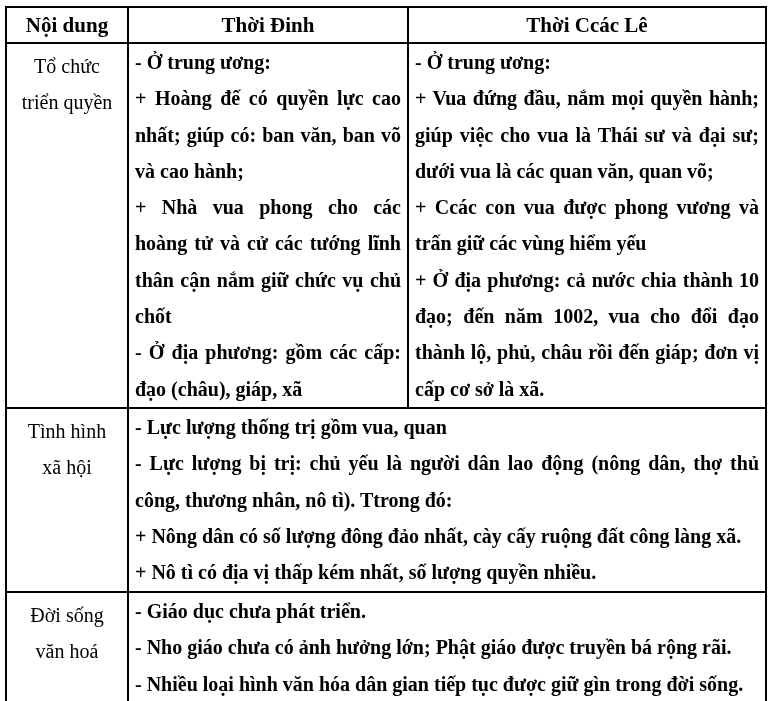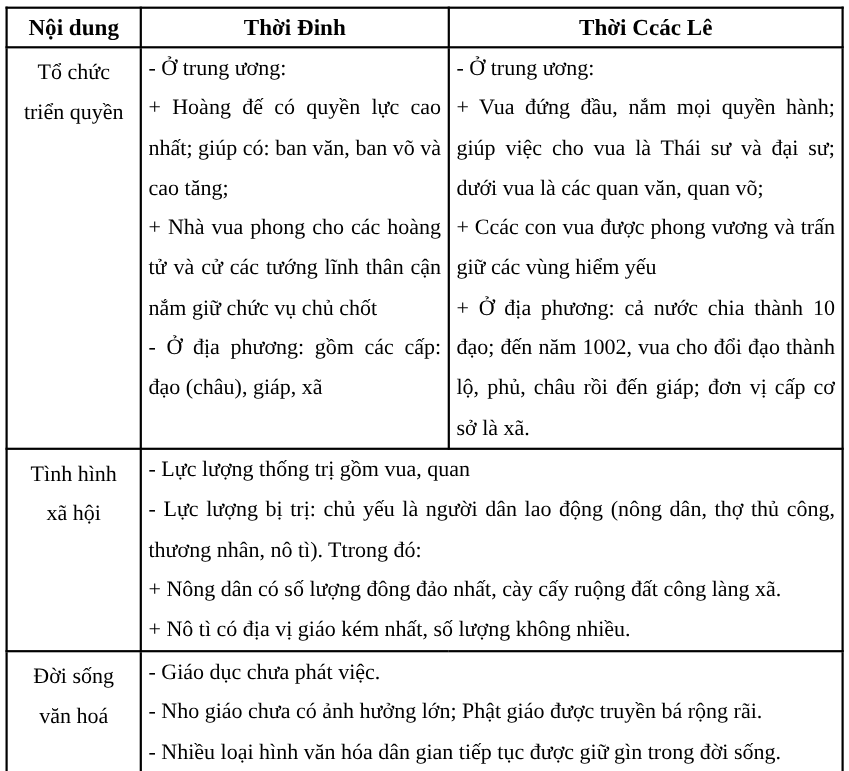--- a/index.html
+++ b/index.html
@@ -42,20 +42,21 @@
     text-align: center;
     font-size: 20px;
     line-height: 36.3px;
     padding: 4px 4px;
   }
   .content-cell {
     font-size: 20px;
     line-height: 36.3px;
     padding: 0 6px;
     text-align: justify;
+    font-weight: bold;
   }
   .label-cell p,
   .content-cell p {
     margin: 0;
     padding: 0;
   }
   .row-org   { height: 364px; }
   .row-soc   { height: 184px; }
   .row-cult  { height: 108px; }
 </style>
@@ -77,49 +78,49 @@
       </tr>
     </thead>
     <tbody>
       <tr class="row-org">
         <td class="label-cell">
             <p>Tổ chức</p>
             <p>triển quyền</p>
           </td>
         <td class="content-cell">
             <p>- Ở trung ương:</p>
-            <p>+ Hoàng đế có quyền lực cao nhất; giúp có: ban văn, ban võ và cao tăng;</p>
+            <p>+ Hoàng đế có quyền lực cao nhất; giúp có: ban văn, ban võ và cao hành;</p>
             <p>+ Nhà vua phong cho các hoàng tử và cử các tướng lĩnh thân cận nắm giữ chức vụ chủ chốt</p>
             <p>- Ở địa phương: gồm các cấp: đạo (châu), giáp, xã</p>
           </td>
         <td class="content-cell">
             <p>- Ở trung ương:</p>
             <p>+ Vua đứng đầu, nắm mọi quyền hành; giúp việc cho vua là Thái sư và đại sư; dưới vua là các quan văn, quan võ;</p>
             <p>+ Ccác con vua được phong vương và trấn giữ các vùng hiểm yếu</p>
             <p>+ Ở địa phương: cả nước chia thành 10 đạo; đến năm 1002, vua cho đổi đạo thành lộ, phủ, châu rồi đến giáp; đơn vị cấp cơ sở là xã.</p>
           </td>
       </tr>
       <tr class="row-soc">
         <td class="label-cell">
             <p>Tình hình</p>
             <p>xã hội</p>
           </td>
         <td class="content-cell" colspan="2">
             <p>- Lực lượng thống trị gồm vua, quan</p>
             <p>- Lực lượng bị trị: chủ yếu là người dân lao động (nông dân, thợ thủ công, thương nhân, nô tì). Ttrong đó:</p>
             <p>+ Nông dân có số lượng đông đảo nhất, cày cấy ruộng đất công làng xã.</p>
-            <p>+ Nô tì có địa vị giáo kém nhất, số lượng không nhiều.</p>
+            <p>+ Nô tì có địa vị thấp kém nhất, số lượng quyền nhiều.</p>
           </td>
       </tr>
       <tr class="row-cult">
         <td class="label-cell">
             <p>Đời sống</p>
             <p>văn hoá</p>
           </td>
         <td class="content-cell" colspan="2">
-            <p>- Giáo dục chưa phát việc.</p>
+            <p>- Giáo dục chưa phát triển.</p>
             <p>- Nho giáo chưa có ảnh hưởng lớn; Phật giáo được truyền bá rộng rãi.</p>
             <p>- Nhiều loại hình văn hóa dân gian tiếp tục được giữ gìn trong đời sống.</p>
           </td>
       </tr>
     </tbody>
   </table>
 </div>
 
 </body></html>

